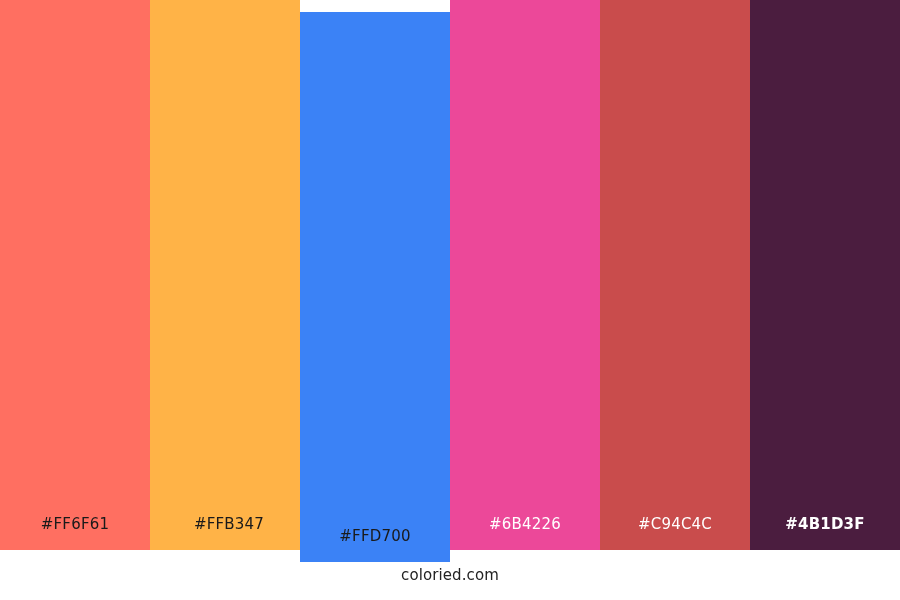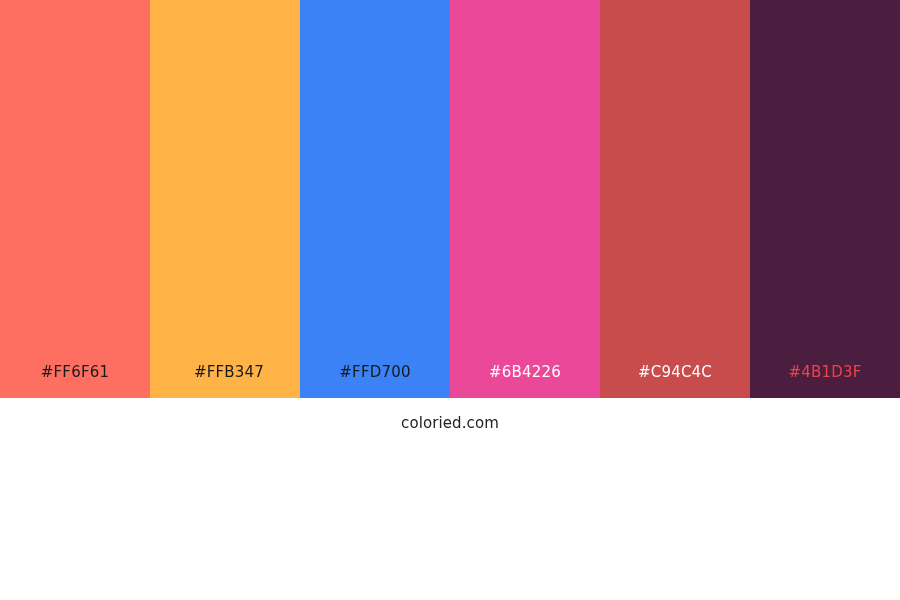--- a/index.html
+++ b/index.html
@@ -17,24 +17,24 @@
   #palette-page {
     width: 900px;
     height: 600px;
     position: relative;
     background: #ffffff;
     display: flex;
     flex-direction: column;
   }
   #swatch-strip {
     width: 900px;
-    height: 398px;
+    height: 550px;
     display: flex;
     flex-direction: row;
-    align-items: flex-end;
+    align-items: flex-start;
   }
   .swatch {
     flex: 1 1 150px;
     width: 150px;
     height: 550px;
     position: relative;
     display: flex;
     align-items: flex-end;
     justify-content: center;
     box-sizing: border-box;
@@ -94,21 +94,21 @@
 
     <div class="swatch" style="background-color: #ec4899;">
       <span class="swatch-label light-text" style="color: rgb(255, 255, 255);">#6B4226</span>
     </div>
 
     <div class="swatch" style="background-color: rgb(201, 76, 76);">
       <span class="swatch-label light-text" style="color: rgb(255, 255, 255);">#C94C4C</span>
     </div>
 
     <div class="swatch" style="background-color: rgb(75, 29, 63);">
-      <span class="swatch-label light-text" style="color: #ef4444;">#4B1D3F</span>
+      <span class="swatch-label light-text" style="color: #ffffff; font-weight: bold;">#4B1D3F</span>
     </div>
 
   </div>
 
   <div id="footer-bar">
     <span id="site-credit" style="color: rgb(34, 34, 34);">coloried.com</span>
   </div>
 
 </div>
 

